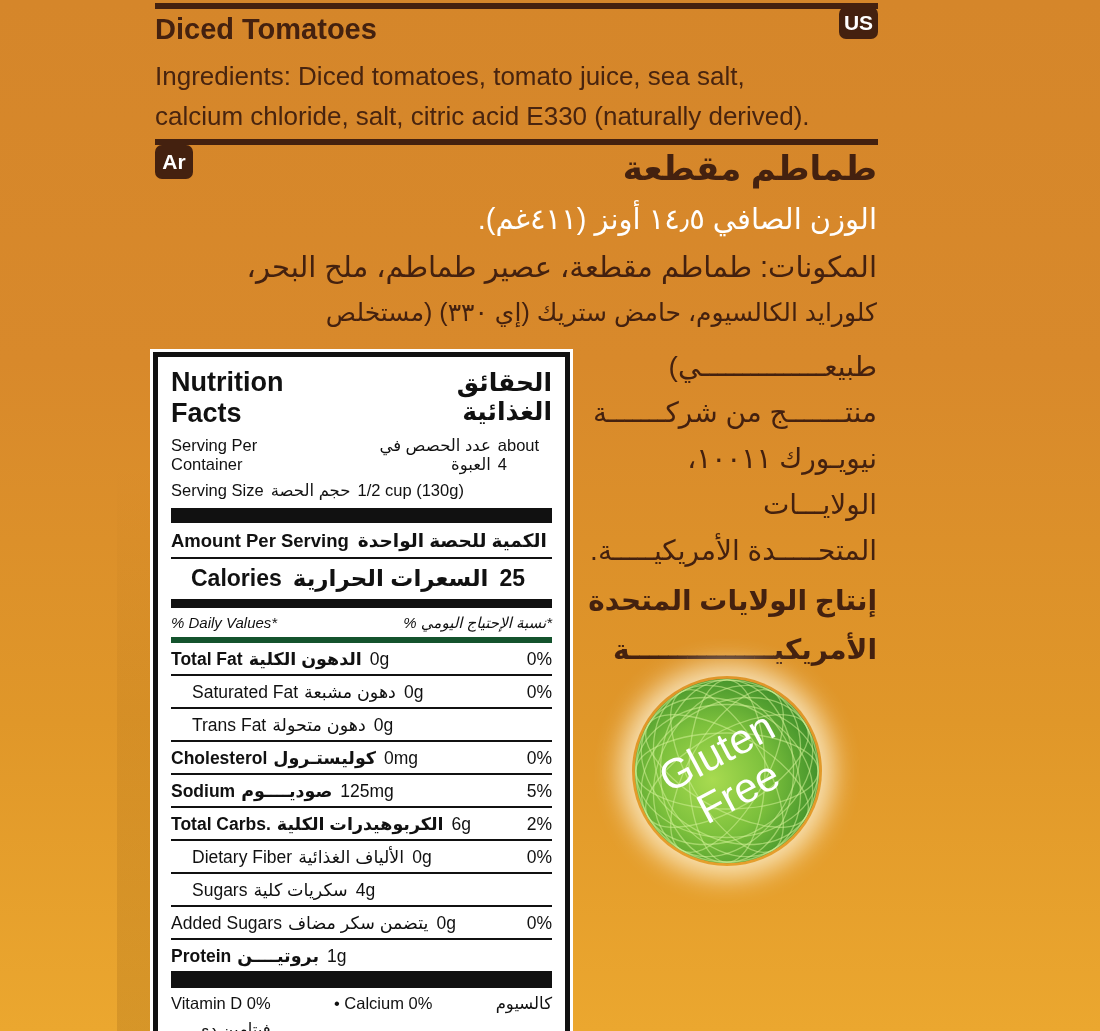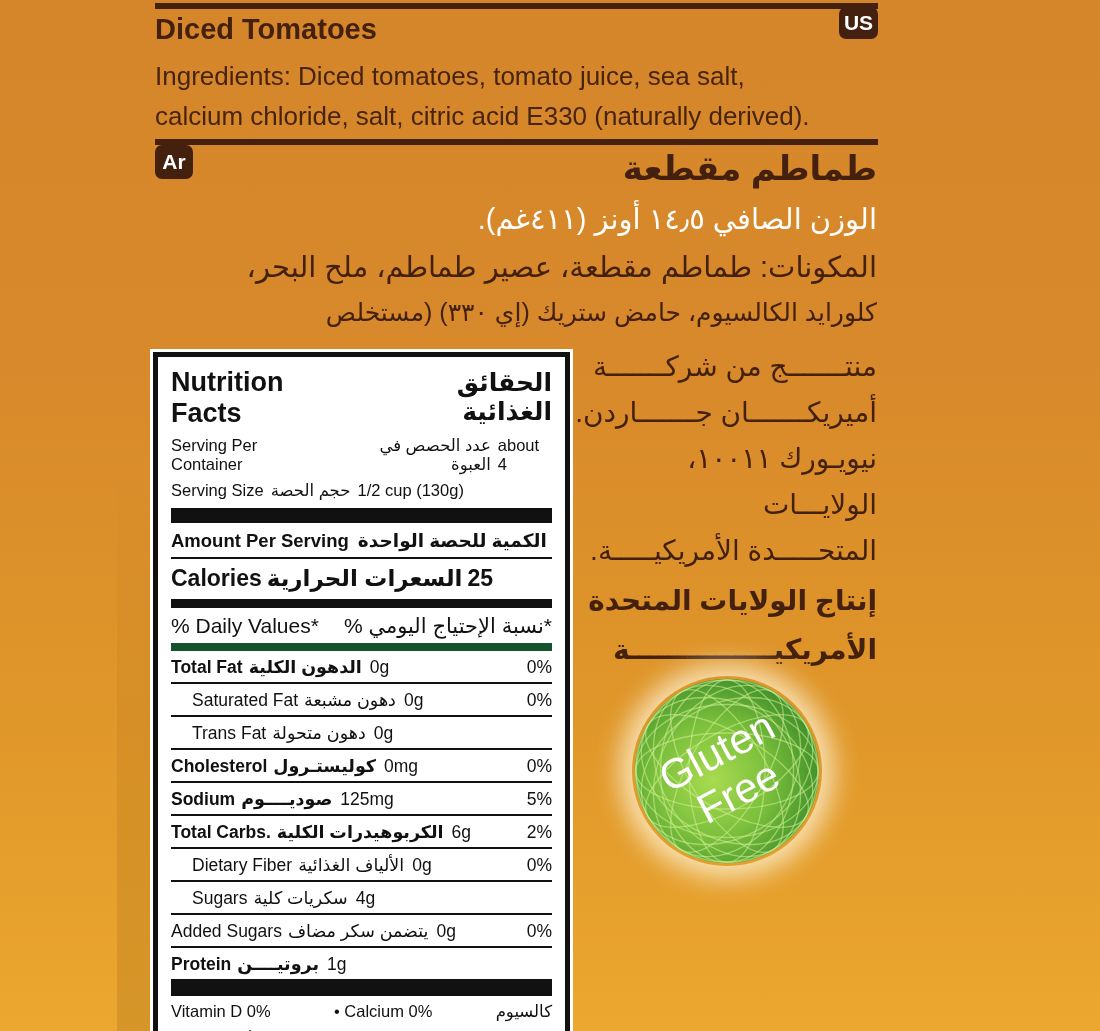--- a/index.html
+++ b/index.html
@@ -29,24 +29,24 @@
   .right-col .made-in{font-weight:bold;line-height:45px;margin-top:4px;}
   
   .nfp{position:absolute;left:153px;top:352px;width:417px;box-sizing:border-box;background:#fff;
     border:5px solid #111;box-shadow:0 0 0 3px #fff;padding:8px 13px 10px;color:#111;}
   .nfp-title{display:flex;align-items:baseline;gap:26px;font-weight:bold;font-size:27px;margin-top:2px;}
   .nfp-title .ar{font-size:25px;}
   .serving{display:flex;align-items:baseline;gap:7px;font-size:16.5px;margin-top:7px;}
   .bar-thick{height:15px;background:#111;margin-top:8px;}
   .aps{display:flex;align-items:baseline;gap:9px;font-weight:bold;font-size:18.5px;
     padding:7px 0 5px;border-bottom:2px solid #111;}
-  .calories{display:flex;align-items:baseline;gap:5px;font-weight:bold;font-size:23px;padding:6px 0 7px;}
+  .calories{display:flex;align-items:baseline;gap:11px;font-weight:bold;font-size:23px;padding:6px 0 7px;margin-left:20px;}
   .bar-med{height:9px;background:#111;}
-  .dv-head{display:flex;justify-content:space-between;align-items:baseline;font-size:21px;
-    padding:6px 0 5px;border-bottom:8px solid #14532d;}
+  .dv-head{display:flex;justify-content:space-between;align-items:baseline;font-size:15px;
+    padding:6px 0 5px;border-bottom:6px solid #14532d;font-style:italic;}
   .row{display:flex;align-items:baseline;font-size:17.5px;line-height:22px;
     padding:5px 0 4px;border-bottom:2px solid #111;}
   .row:last-of-type{border-bottom:none;}
   .row .en{white-space:nowrap;}
   .row .ar{direction:rtl;margin:0 8px 0 6px;white-space:nowrap;}
   .row .val{white-space:nowrap;}
   .row .dv{margin-left:auto;}
   .row.bold .en,.row.bold .ar{font-weight:bold;}
   .row.indent{padding-left:21px;}
   .mineral{display:flex;justify-content:space-between;align-items:baseline;font-size:16.5px;
@@ -80,22 +80,22 @@
   <div class="badge ar-badge">
     <span>Ar</span>
   </div>
 
   <div class="ar-line title-ar" dir="rtl">طماطم مقطعة</div>
   <div class="ar-line netweight-ar" dir="rtl">الوزن الصافي ١٤٫٥ أونز (٤١١غم).</div>
   <div class="ar-line ing-ar-1" dir="rtl">المكونات: طماطم مقطعة، عصير طماطم، ملح البحر،</div>
   <div class="ar-line ing-ar-2" dir="rtl">كلورايد الكالسيوم، حامض ستريك (إي ٣٣٠) (مستخلص</div>
 
   <div class="right-col">
+    <div>طبيعـــــــــــــــي)</div>
     <div>منتـــــــج من شركـــــــة</div>
-    <div>أميريكـــــــان جـــــــاردن.</div>
     <div>نيويـورك ١٠٠١١، الولايـــات</div>
     <div>المتحـــــدة الأمريكيـــــة.</div>
     <div class="made-in">إنتاج الولايات المتحدة</div>
     <div class="made-in">الأمريكيـــــــــــــــة</div>
   </div>
 
   <div class="nfp">
     <div class="nfp-title">
       <span>Nutrition Facts</span>
       <span class="ar" dir="rtl">الحقائق الغذائية</span>

